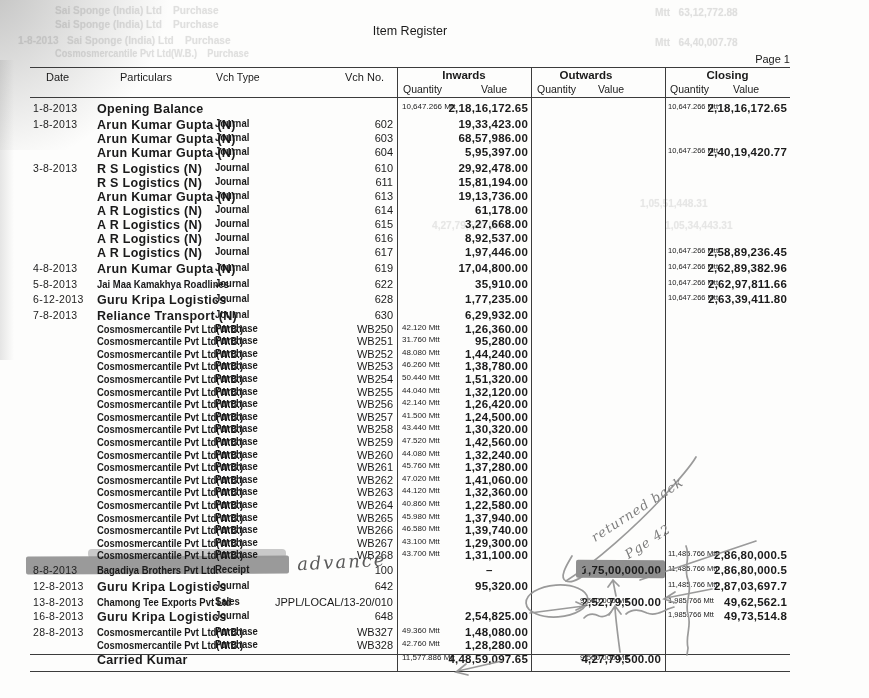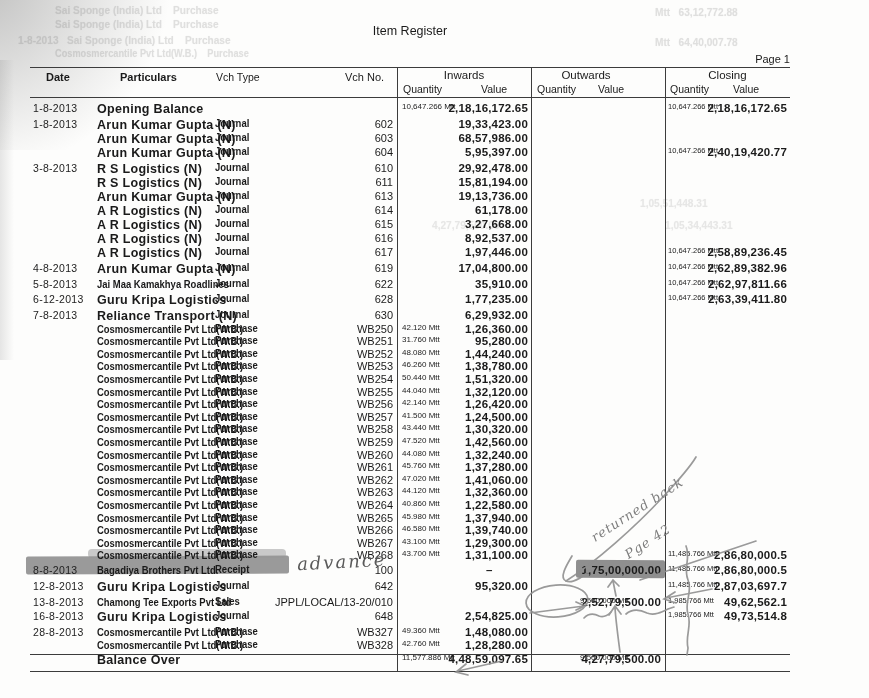--- a/index.html
+++ b/index.html
@@ -21,22 +21,22 @@
   .subtitle{position:absolute;left:30px;top:24px;width:760px;text-align:center;font-size:12.5px;}
   .period{position:absolute;left:30px;top:39px;width:760px;text-align:center;font-size:11.5px;}
   .pageno{position:absolute;right:79px;top:53px;font-size:11px;}
 
   
   .hline{position:absolute;left:30px;width:760px;height:1px;background:#3c3c3c;}
   .vline{position:absolute;top:67px;width:1px;height:604px;background:#3c3c3c;}
 
   
   .ch{position:absolute;font-size:11px;white-space:nowrap;}
-  .ch.b{font-weight:bold;}
-  .grp{position:absolute;top:69px;font-size:11.5px;font-weight:normal;text-align:center;}
+  .ch.b{font-weight:normal;}
+  .grp{position:absolute;top:69px;font-size:11.5px;font-weight:bold;text-align:center;}
   .sub{position:absolute;top:83px;font-size:10.5px;}
 
   
   .row{position:absolute;left:0;width:869px;}
   .cell{position:absolute;top:0;white-space:nowrap;}
   .c-date{left:33px;font-size:10.5px;letter-spacing:.3px;color:#222;}
   .c-part-big{left:97px;font-size:12.5px;font-weight:bold;letter-spacing:.3px;}
   .c-part-cond{left:97px;font-size:11px;font-weight:bold;transform:scaleX(.86);transform-origin:left top;}
   .c-type{left:215px;font-size:10px;font-weight:bold;transform:scaleX(.95);transform-origin:left top;}
   .c-no{right:476px;font-size:11px;text-align:right;}
@@ -399,21 +399,21 @@
         <div class="cell c-iv">1,48,080.00</div>
       </div>
       <div class="row" style="top: 638.8px;">
         <div class="cell c-part-cond">Cosmosmercantile Pvt Ltd(W.B.)</div>
         <div class="cell c-type">Purchase</div>
         <div class="cell c-no">WB328</div>
         <div class="cell c-iq">42.760 Mtt</div>
         <div class="cell c-iv">1,28,280.00</div>
       </div>
       <div class="row" style="top: 653.4px;">
-        <div class="cell c-part-big">Balance Over</div>
+        <div class="cell c-part-big">Carried Kumar</div>
         <div class="cell c-iq">11,577.886 Mtt</div>
         <div class="cell c-iv">4,48,59,097.65</div>
         <div class="cell c-oq">9,500.000 Mtt</div>
         <div class="cell c-ov">4,27,79,500.00</div>
       </div>
     </div>
 
   <div class="hand hand-adv">advance</div>
   <div class="hand hand-rb">returned back</div>
   <div class="hand hand-pg">Pge 42</div>

